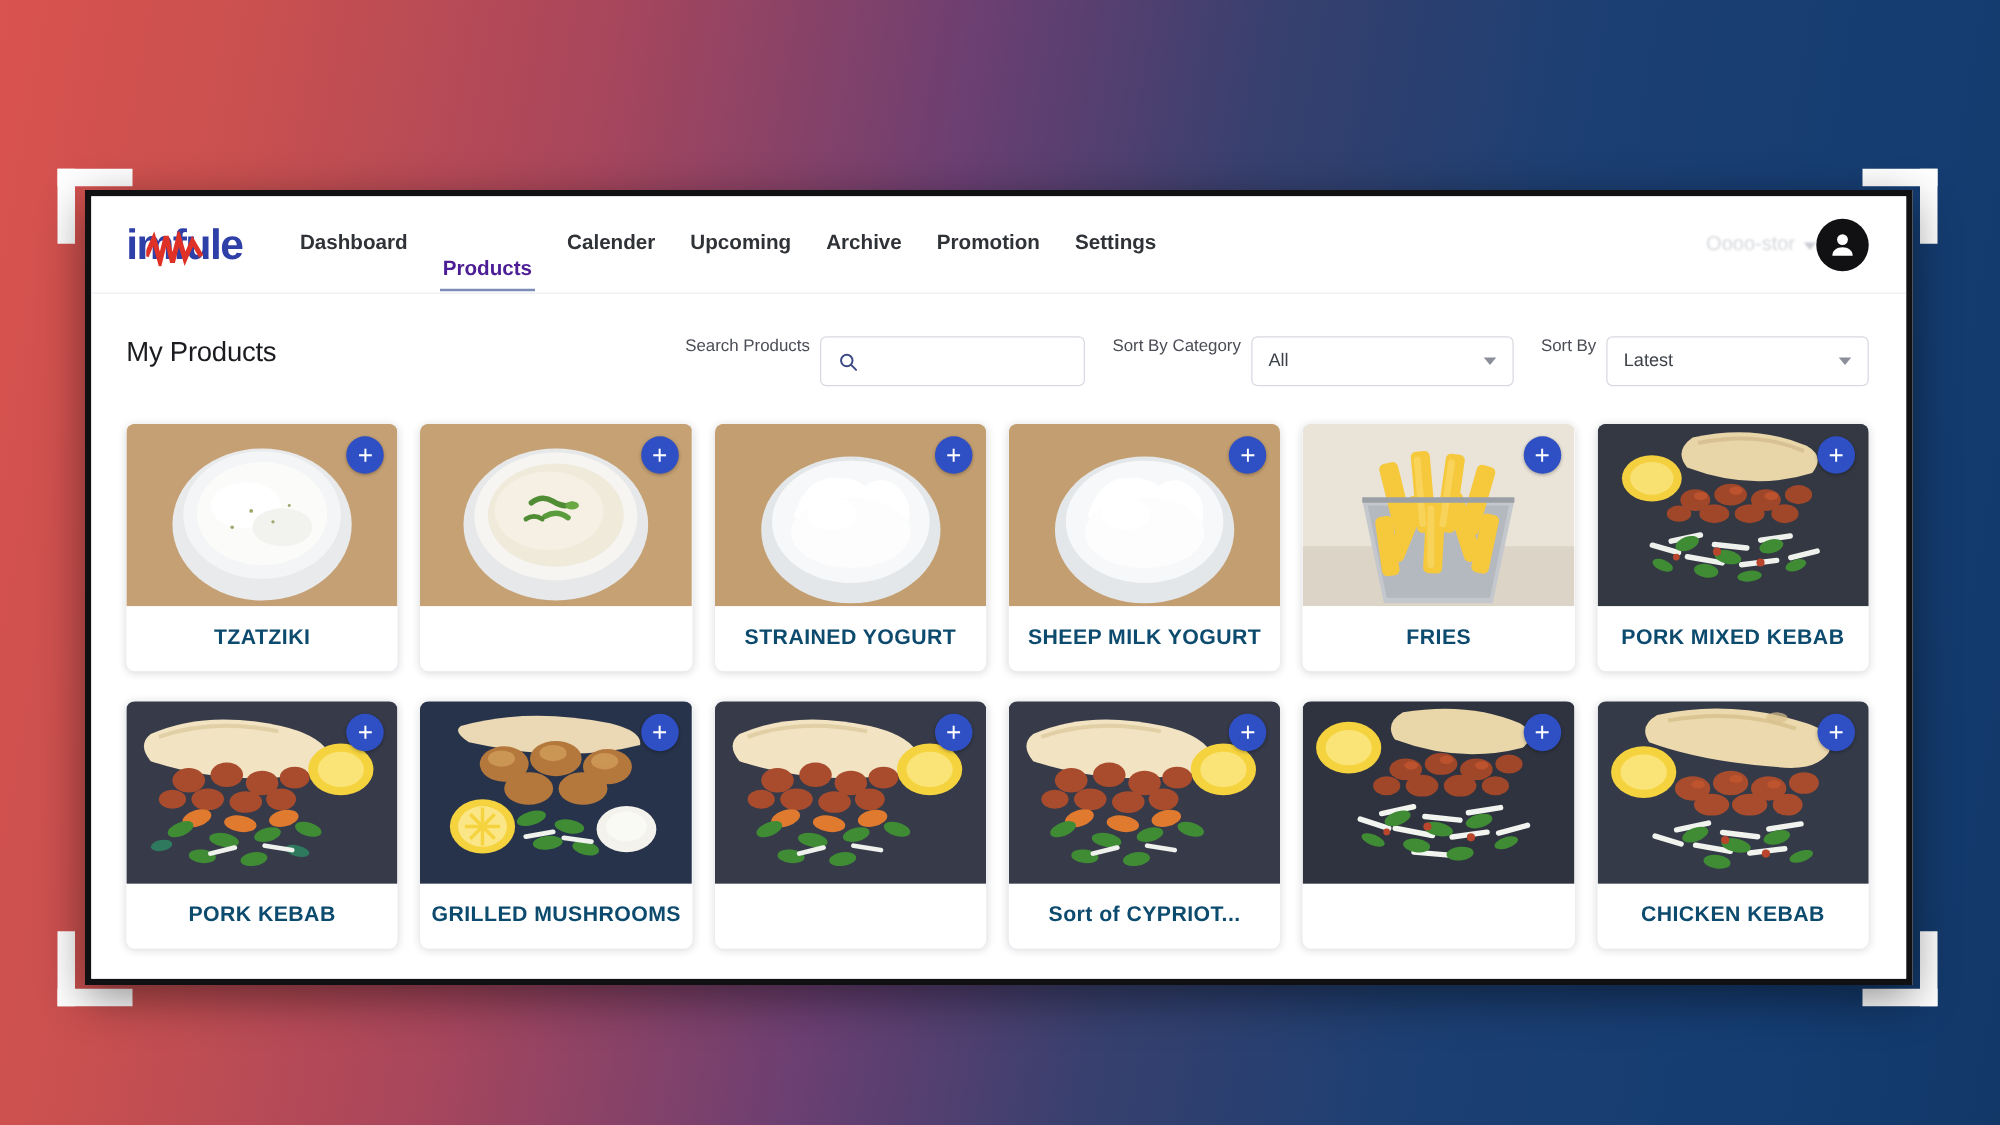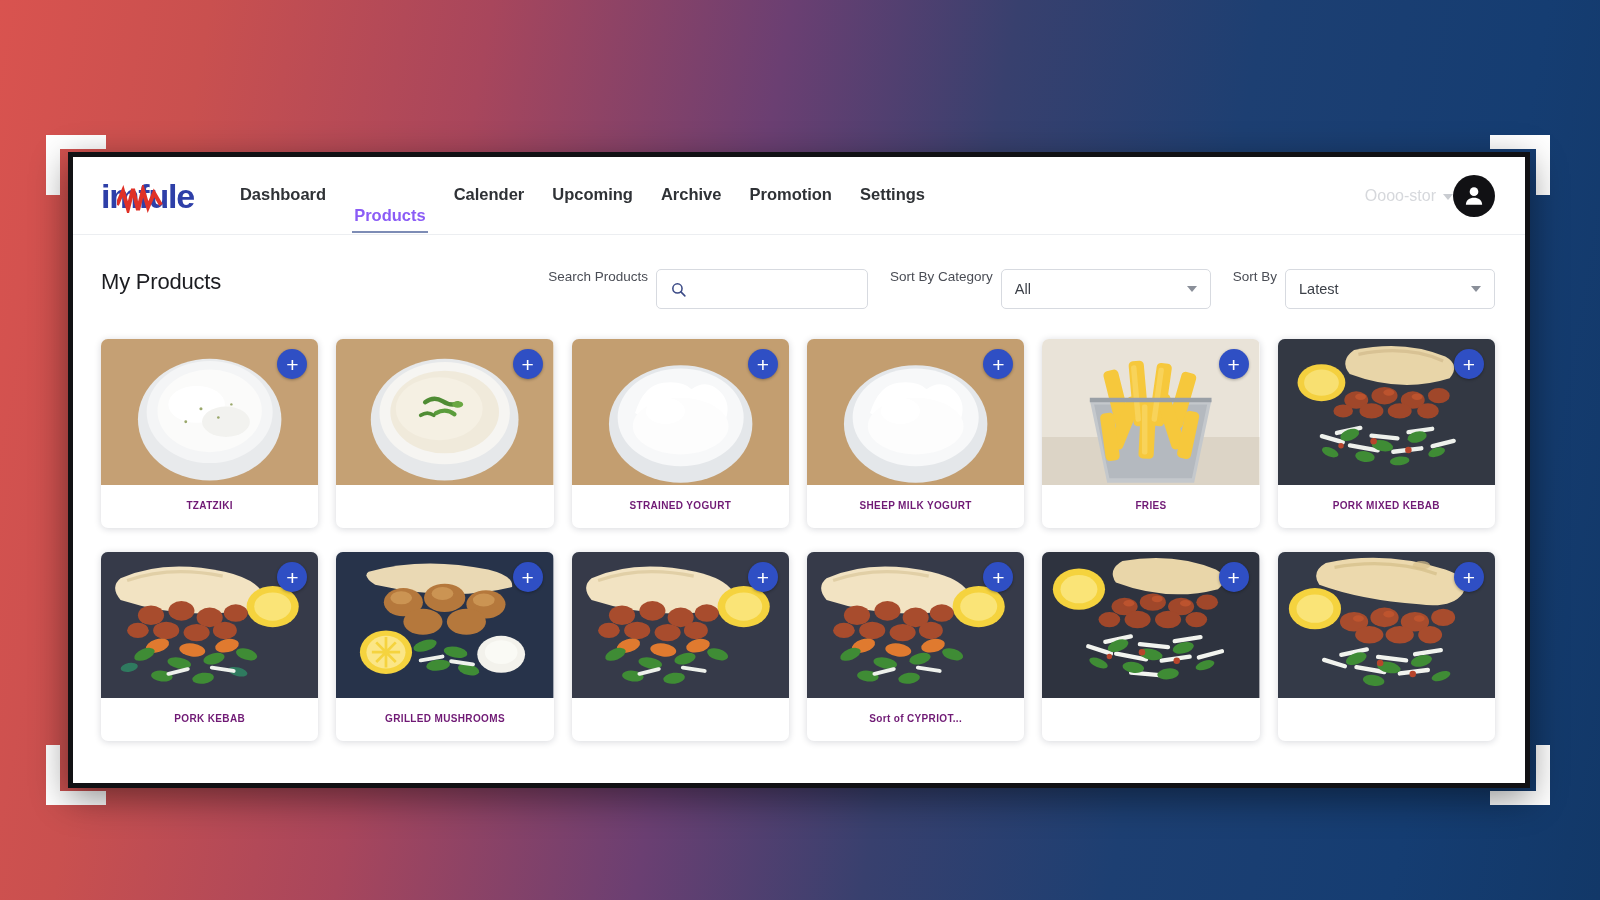--- a/index.html
+++ b/index.html
@@ -84,21 +84,21 @@
   }
   .nav a {
     font-size: 16.5px;
     font-weight: 600;
     color: #2f3236;
     text-decoration: none;
     padding: 6px 2px 8px;
     position: relative;
     white-space: nowrap;
   }
-  .nav a.active { color: #8b5cf6; margin-top: 42px; }
+  .nav a.active { color: #4c1d95; margin-top: 42px; }
   .nav a.active::after {
     content: "";
     position: absolute;
     left: 0; right: 0; bottom: 0;
     height: 2px;
     background: #7d8cb5;
   }
   .user-area {
     margin-left: auto;
     display: flex;
@@ -208,24 +208,24 @@
     font-weight: 400;
     display: flex;
     align-items: center;
     justify-content: center;
     line-height: 1;
     z-index: 3;
     box-shadow: 0 1px 3px rgba(0,0,0,.3);
   }
   .card-name {
     text-align: center;
-    font-size: 10px;
+    font-size: 17px;
     font-weight: 700;
     letter-spacing: .35px;
-    color: #701a75;
+    color: #0c4a6e;
     padding: 15px 6px 17px;
     white-space: nowrap;
     overflow: hidden;
     text-overflow: ellipsis;
   }
 
   
   .thumb svg { display: block; width: 100%; height: 100%; }
 </style>
 </head>
@@ -730,17 +730,18 @@
               <ellipse cx="88" cy="124" rx="10" ry="5" transform="rotate(8 88 124)"></ellipse>
               <ellipse cx="150" cy="120" rx="9" ry="4" transform="rotate(-18 150 120)"></ellipse>
             </g>
             <g fill="#b8452c">
               <circle cx="94" cy="108" r="3"></circle>
                 <circle cx="124" cy="118" r="3"></circle>
             </g>
           </svg>
         </div>
         <div class="plus">+</div>
+        <div class="card-name">CHICKEN KEBAB</div>
       </div>
 
     </div>
   </div>
 </div>
 
 </body></html>

